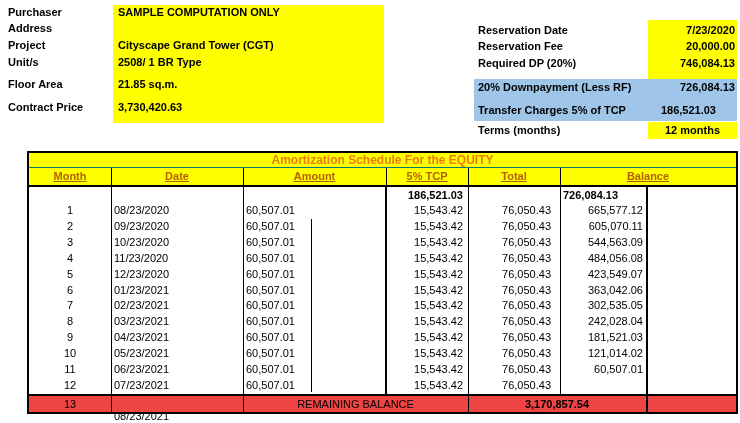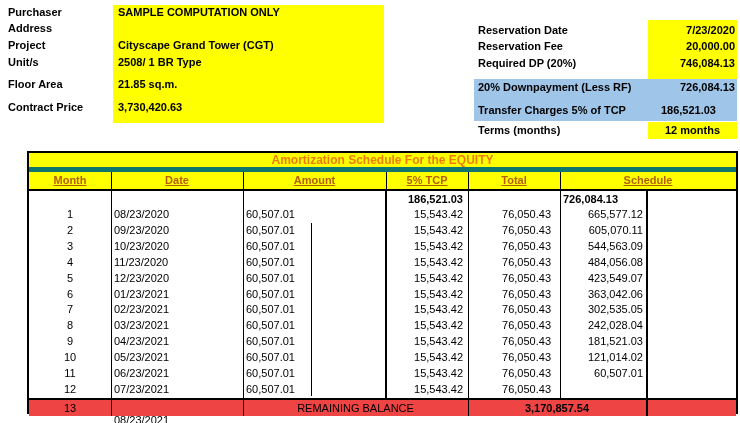--- a/index.html
+++ b/index.html
@@ -21,21 +21,21 @@
   .val-left{left:118px;}
   .lbl-right{left:478px;}
   .val-right{right:5px;text-align:right;}
 
   
   #equity-table{
     left:27px;top:151px;width:711px;height:263px;
     border:2px solid #000;box-sizing:border-box;background:#fff;
   }
   #table-title{
-    height:14px;background:#FFFF00;border-bottom:5px solid #0f766e;
+    height:14px;background:#FFFF00;border-bottom:1px solid #0f766e;
     color:#EE7B08;font-weight:bold;font-size:12px;line-height:14px;text-align:center;
   }
   #table-header{
     position:relative;height:17px;background:#FFFF00;border-bottom:2px solid #000;
     display:grid;grid-template-columns:82px 132px 143px 82px 92px 176px;
   }
   #table-header .hc{
     color:#B45F06;font-weight:bold;font-size:11px;line-height:17px;
     text-align:center;text-decoration:underline;
   }
@@ -101,21 +101,21 @@
 <div class="abs" id="equity-table">
 
   <div id="table-title">Amortization Schedule For the EQUITY</div>
 
   <div id="table-header">
     <div class="hc">Month</div>
     <div class="hc">Date</div>
     <div class="hc">Amount</div>
     <div class="hc">5% TCP</div>
     <div class="hc">Total</div>
-    <div class="hc">Schedule</div>
+    <div class="hc">Balance</div>
     <div class="vline" style="left:82px"></div>
     <div class="vline" style="left:214px"></div>
     <div class="vline" style="left:357px"></div>
     <div class="vline" style="left:439px"></div>
     <div class="vline" style="left:531px"></div>
   </div>
 
   <div id="table-body">
 
     <div class="vline" style="left:82px"></div>

